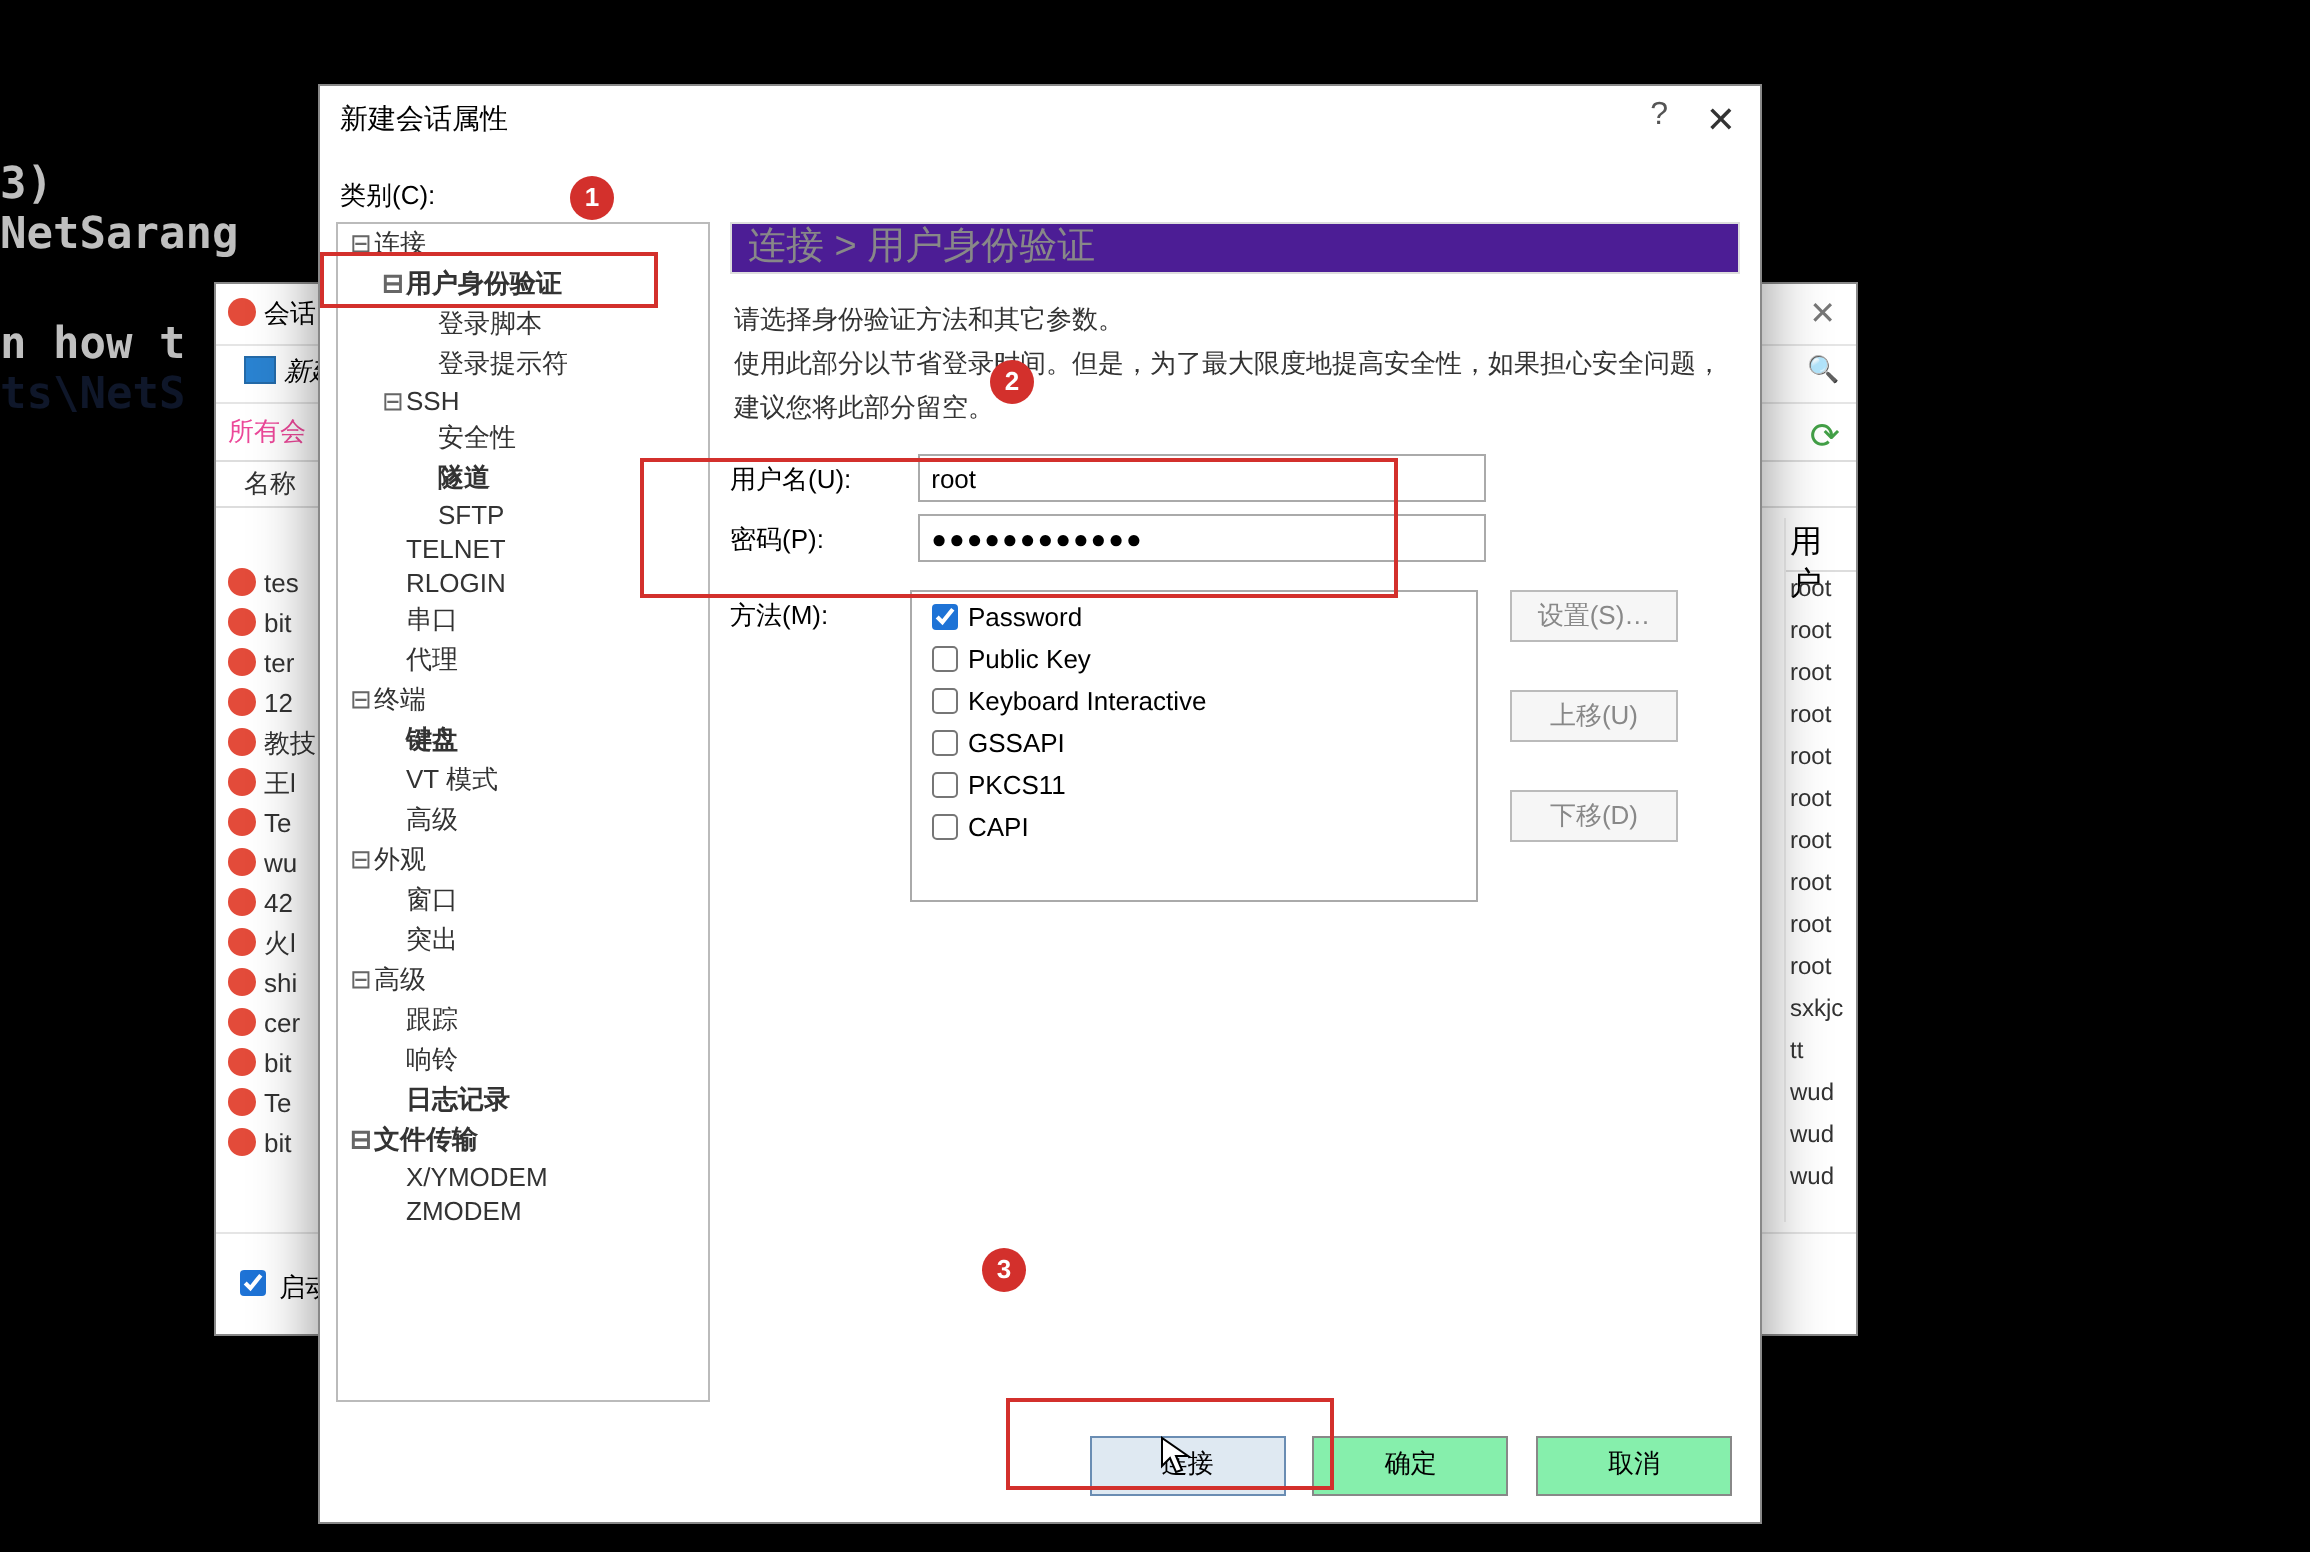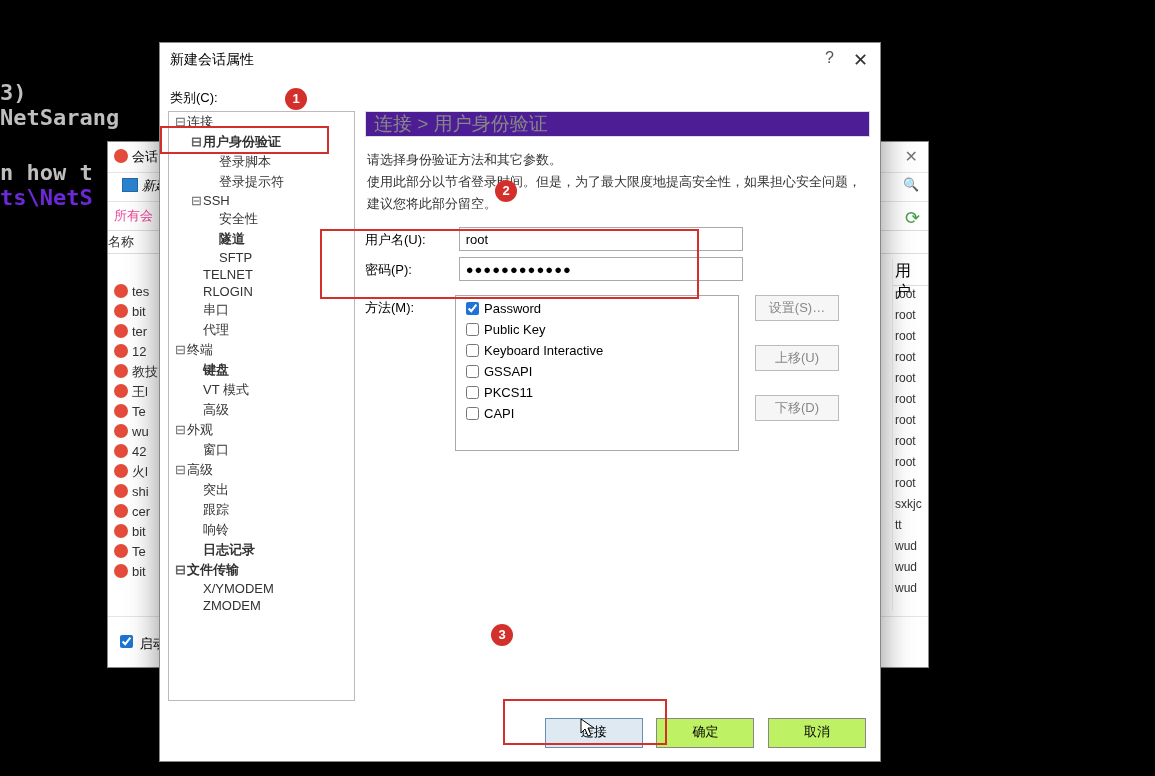--- a/index.html
+++ b/index.html
@@ -13,21 +13,21 @@
   .bgdlg .title .icon{display:inline-block;width:14px;height:14px;border-radius:50%;background:#e34b3a;margin:0 4px 0 6px;vertical-align:-2px;}
   .bgdlg .close{position:absolute;right:10px;top:5px;font-size:16px;color:#777;}
   .bgdlg .toolbar{height:28px;border-top:1px solid #e5e5e5;border-bottom:1px solid #e5e5e5;}
   .bgdlg .toolbar .nb{display:inline-block;margin:4px 14px;font-style:italic;}
   .bgdlg .toolbar .sq{display:inline-block;width:14px;height:12px;background:#2a83d1;border:1px solid #246aa8;margin-right:4px;vertical-align:-2px;}
   .bgdlg .toolbar .mag{position:absolute;right:8px;top:35px;color:#999;}
   .bgdlg .bar2{height:28px;}
   .bgdlg .bar2 .lbl{display:inline-block;margin:5px 6px;color:#ec4899;}
   .bgdlg .bar2 .refresh{position:absolute;right:8px;top:65px;color:#43a047;font-size:18px;}
   .bgdlg .listhead{height:22px;border-top:1px solid #ddd;border-bottom:1px solid #ddd;}
-  .bgdlg .listhead div{display:inline-block;padding:2px 0;color:#333;}
+  .bgdlg .listhead div{display:inline-block;padding:2px 14px;color:#333;}
   .bgcol-r{position:absolute;right:0;top:117px;width:35px;bottom:56px;border-left:1px solid #eee;}
   .bgcol-r .h{height:22px;border-bottom:1px solid #ddd;font-size:16px;padding:2px 2px;}
   .bgcol-r .c{font-size:12px;color:#333;padding:1px 2px;height:19px;}
   .bgdlg .list{position:absolute;left:0;top:140px;bottom:55px;width:100%;}
   .bgdlg .row{height:20px;line-height:20px;font-size:13px;color:#333;}
   .bgdlg .row .ric{display:inline-block;width:14px;height:14px;border-radius:50%;background:#e34b3a;margin:0 4px 0 6px;vertical-align:-2px;}
   .bgdlg .footer{position:absolute;left:0;bottom:0;height:50px;width:100%;border-top:1px solid #e5e5e5;}
   .bgdlg .footer .chk{position:absolute;left:8px;top:15px;}
   .bgdlg .footer .chk input{accent-color:#1e73d6;}
 
@@ -53,40 +53,40 @@
   .frow input[type=text],.frow input[type=password]{width:270px;height:22px;border:1px solid #aaa;padding:0 6px;font-size:13px;}
   .frow input[readonly]{background:#fff;}
   .mrow{margin-top:14px;display:flex;align-items:flex-start;}
   .mrow .lab{display:inline-block;width:90px;padding-top:4px;}
   .methods{display:inline-block;width:270px;height:150px;border:1px solid #aaa;padding:2px 6px;}
   .methods label{display:block;padding:1px 0;font-size:13px;}
   .methods input{vertical-align:-2px;margin-right:5px;accent-color:#1e73d6;}
   .sidebtns{display:inline-block;vertical-align:top;margin-left:16px;}
   .sidebtns button{width:84px;height:26px;margin-bottom:24px;display:block;background:#f6f6f6;border:1px solid #bbb;color:#888;font-size:13px;}
   .dlg .footer{position:absolute;left:0;bottom:0;height:55px;width:100%;}
-  .dlg .footer .btn{display:inline-block;width:96px;height:28px;border:1px solid #888;background:#bef264;text-align:center;line-height:26px;font-size:13px;margin-left:10px;}
+  .dlg .footer .btn{display:inline-block;width:96px;height:28px;border:1px solid #888;background:#86efac;text-align:center;line-height:26px;font-size:13px;margin-left:10px;}
   .dlg .footer .btn.primary{background:#dfe9f2;border-color:#6a8db3;}
   .dlg .footer .wrap{position:absolute;right:14px;top:12px;}
 
   .ann-box{position:absolute;border:2px solid #d3302c;pointer-events:none;}
   .ann-num{position:absolute;width:22px;height:22px;border-radius:50%;background:#d3302c;color:#fff;font-size:13px;font-weight:bold;text-align:center;line-height:22px;pointer-events:none;}
   .cursor{position:absolute;width:16px;height:20px;}
   .cursor svg{width:16px;height:20px;}
 </style>
 </head>
 <body>
 
 <div class="stage">
   <div class="dark"></div>
   <div class="frag3">
     <div>3)</div>
     <div>NetSarang</div>
     <div style="height:30px"></div>
     <div>n how t</div>
-    <div><span class="g" style="color:#6d28d9;font-weight:bold">ts\NetS</span></div>
+    <div><span class="g" style="color:#0f172a;font-weight:bold">ts\NetS</span></div>
   </div>
 
   <div class="bgdlg">
     <div class="title"><span class="icon"></span><span>会话</span></div>
     <div class="close">✕</div>
     <div class="toolbar">
       <span class="nb"><span class="sq"></span><span>新建</span></span>
       <span class="mag">🔍</span>
     </div>
     <div class="bar2">
@@ -156,22 +156,22 @@
           <div class="n n2"><span class="exp"></span>TELNET</div>
           <div class="n n2"><span class="exp"></span>RLOGIN</div>
           <div class="n n2"><span class="exp"></span>串口</div>
           <div class="n n2"><span class="exp"></span>代理</div>
           <div class="n n1"><span class="exp">⊟</span>终端</div>
           <div class="n n2 b"><span class="exp"></span>键盘</div>
           <div class="n n2"><span class="exp"></span>VT 模式</div>
           <div class="n n2"><span class="exp"></span>高级</div>
           <div class="n n1"><span class="exp">⊟</span>外观</div>
           <div class="n n2"><span class="exp"></span>窗口</div>
+          <div class="n n2"><span class="exp"></span>突出</div>
           <div class="n n1"><span class="exp">⊟</span>高级</div>
-          <div class="n n2"><span class="exp"></span>突出</div>
           <div class="n n2"><span class="exp"></span>跟踪</div>
           <div class="n n2"><span class="exp"></span>响铃</div>
           <div class="n n2 b"><span class="exp"></span>日志记录</div>
           <div class="n n1 b"><span class="exp">⊟</span>文件传输</div>
           <div class="n n2"><span class="exp"></span>X/YMODEM</div>
           <div class="n n2"><span class="exp"></span>ZMODEM</div>
         </div>
       <div class="right">
         <div class="crumb">连接 &gt; 用户身份验证</div>
         <div class="desc">

